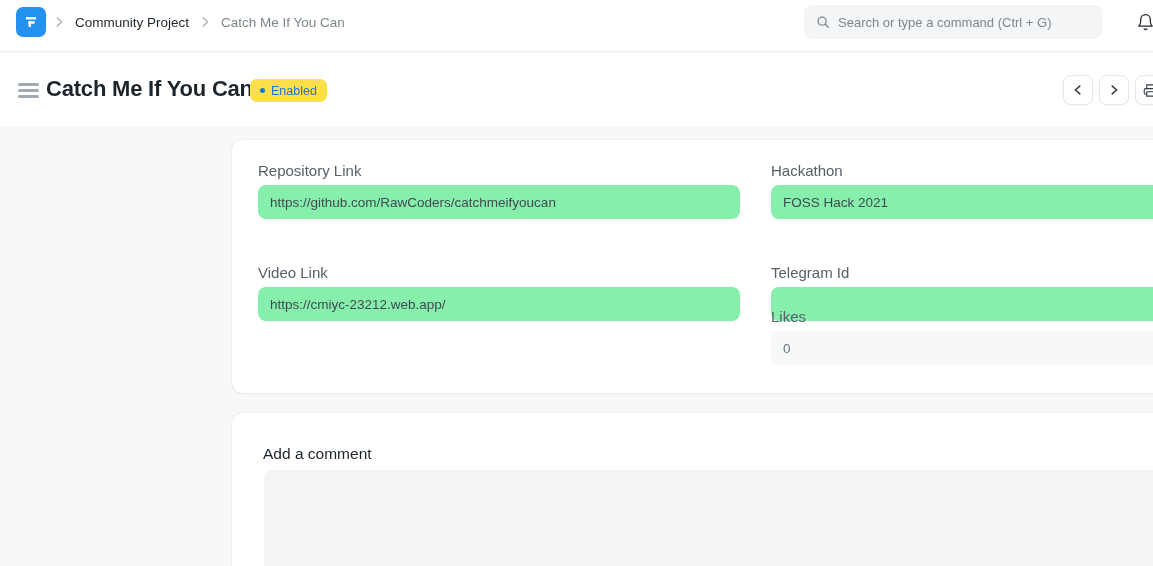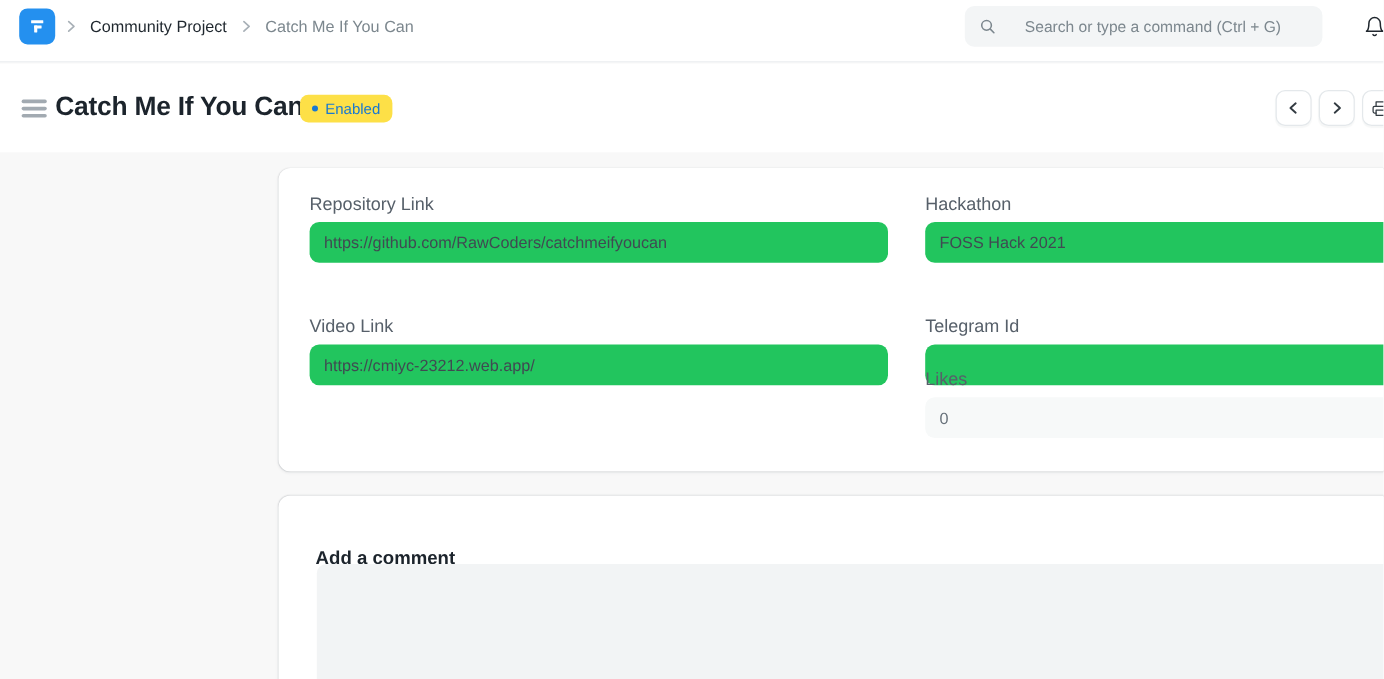--- a/index.html
+++ b/index.html
@@ -25,21 +25,21 @@
     position:absolute; left:52px; top:0; height:44px;
     display:flex; align-items:center; gap:9px; font-size:13.5px;
   }
   .crumb-sep { display:flex; align-items:center; }
   .crumb-current { color:#1f272e; font-weight:500; cursor:pointer; }
   .crumb-muted { color:#7c878e; cursor:pointer; }
 
   .search-bar {
     position:absolute; left:804px; top:5px; width:298px; height:34px;
     background:#f3f5f6; border-radius:8px; display:flex;
-    align-items:center; padding:0 12px; gap:24px; cursor:text;
+    align-items:center; padding:0 12px; gap:8px; cursor:text;
   }
   .search-bar input {
     flex:1; border:none; outline:none; background:transparent;
     font-family:"Liberation Sans", sans-serif;
     font-size:13px; color:#7c878e;
   }
   .search-bar input::placeholder { color:#7c878e; opacity:1; }
 
   .bell-btn {
     position:absolute; left:1134px; top:11px; width:22px; height:22px;
@@ -103,29 +103,29 @@
   .row-1 { top:24px; }
   .row-2 { top:97px;margin-top:29px; }
   .row-3 { top:170px; }
 
   .field-label {
     display:block; font-size:15px; color:#57606a; margin-bottom:7px;
     line-height:14px;
   }
   .field-input {
     width:482px; height:34px; border:none; outline:none;
-    background:#22c55e; border-radius:8px; padding:0 12px;
+    background:#86efac; border-radius:8px; padding:0 12px;
     font-family:"Liberation Sans", sans-serif;
     font-size:13.5px; color:#404a52;
   }
   .field-input.readonly { background:#f7f9f9; color:#68727b; }
 
   .comment-heading {
-    position:absolute; left:31px; top:44px;
-    font-size:15.5px; font-weight:700; color:#1c242c;
+    position:absolute; left:31px; top:32px;
+    font-size:15.5px; font-weight:400; color:#1c242c;
   }
   .comment-input {
     position:absolute; left:32px; top:57px; width:984px; height:160px;
     background:#f2f4f5; border:none; outline:none; border-radius:8px;
     resize:none; padding:10px 12px;
     font-family:"Liberation Sans", sans-serif; font-size:13.5px; color:#404a52;
   }
 
   svg { display:block; }
 </style>

